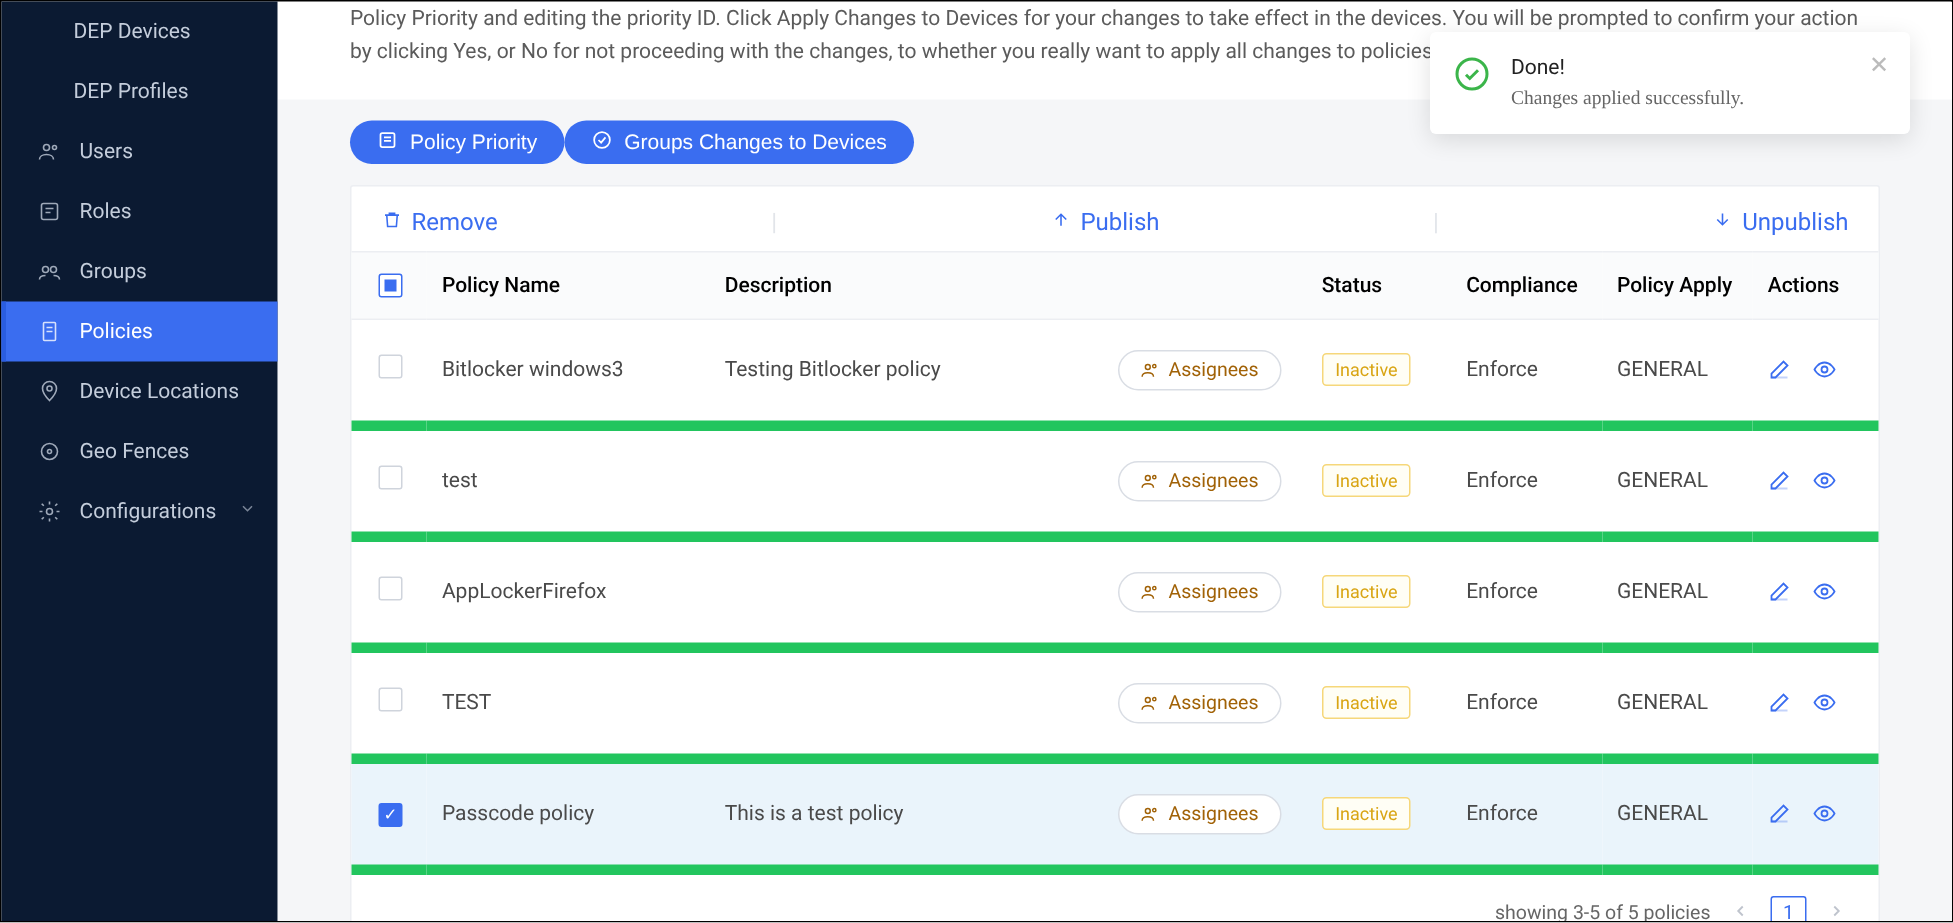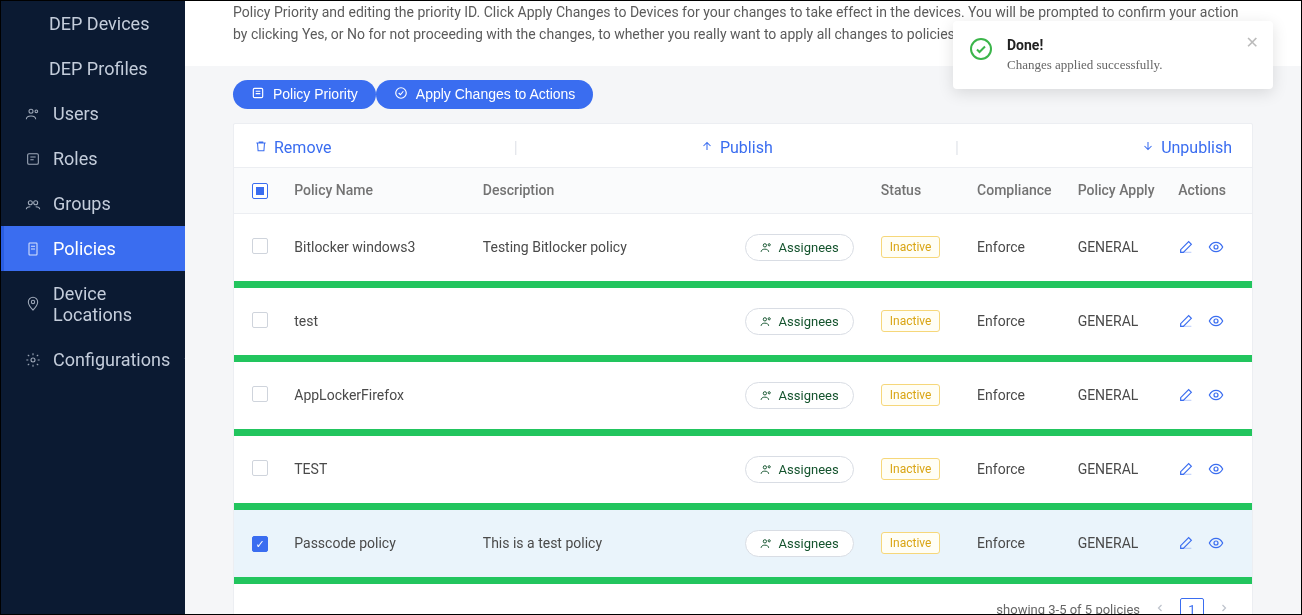--- a/index.html
+++ b/index.html
@@ -31,21 +31,21 @@
     display: flex;
     flex-direction: column;
     padding-top: 0;
     flex-shrink: 0;
   }
   .sidebar-item {
     display: flex;
     align-items: center;
     padding: 12px 14px 12px 24px;
     cursor: pointer;
-    font-size: 18px;
+    font-size: 14px;
     gap: 12px;
     color: #c4cddb;
   }
   .sidebar-item.sub {
     padding-left: 48px;
   }
   .sidebar-item.active {
     background: #3a6df0;
     color: #fff;
     border-left: 3px solid #2a5de0;
@@ -126,21 +126,21 @@
     padding: 0 2px;
   }
   table.policies {
     width: 100%;
     border-collapse: collapse;
   }
   table.policies thead th {
     text-align: left;
     font-weight: 500;
     font-size: 14px;
-    color: #737373;
+    color: #000000;
     padding: 14px 10px;
     background: #fafbfc;
     border-top: 1px solid #eceef2;
     border-bottom: 1px solid #eceef2;
   }
   table.policies thead th:first-child {
     padding-left: 18px;
     width: 48px;
   }
   table.policies tbody td {
@@ -187,21 +187,21 @@
     content: "✓";
     font-size: 11px;
     line-height: 1;
   }
   .assignees-btn {
     border: 1px solid #d9dde4;
     background: #fff;
     border-radius: 16px;
     padding: 5px 14px;
     font-size: 13px;
-    color: #14532d;
+    color: #a16207;
     display: inline-flex;
     align-items: center;
     gap: 6px;
     cursor: pointer;
   }
   .badge-inactive {
     display: inline-block;
     border: 1px solid #f6d77a;
     background: #fffef5;
     color: #d9a514;
@@ -257,21 +257,21 @@
     align-items: flex-start;
     gap: 14px;
     min-width: 320px;
   }
   .toast .success-icon {
     width: 24px;
     height: 24px;
     color: #3bb54a;
   }
   .toast .toast-title {
-    font-weight: 700;
+    font-weight: 400;
     color: #222;
     margin-bottom: 4px;
   }
   .toast .toast-msg {
     color: #666;
     font-size: 13px;
     font-family: Liberation Serif, serif;
   }
   .toast .close {
     position: absolute;
@@ -340,20 +340,29 @@
       <span>Policies</span>
     </div>
     <div class="sidebar-item">
       <span class="icon">
         <svg viewBox="0 0 24 24" width="16" height="16" stroke-width="1.6">
             <path d="M12 21s-7-7-7-12a7 7 0 0 1 14 0c0 5-7 12-7 12z"></path>
             <circle cx="12" cy="9" r="2.5"></circle>
           </svg>
       </span>
       <span>Device Locations</span>
+    </div>
+    <div class="sidebar-item">
+      <span class="icon">
+        <svg viewBox="0 0 24 24" width="16" height="16" stroke-width="1.6">
+            <circle cx="12" cy="12" r="8"></circle>
+            <circle cx="12" cy="12" r="2"></circle>
+          </svg>
+      </span>
+      <span>Geo Fences</span>
     </div>
     <div class="sidebar-item">
       <span class="icon">
         <svg viewBox="0 0 24 24" width="16" height="16" stroke-width="1.6">
             <circle cx="12" cy="12" r="3"></circle>
             <path d="M12 2v3M12 19v3M4.2 4.2l2.1 2.1M17.7 17.7l2.1 2.1M2 12h3M19 12h3M4.2 19.8l2.1-2.1M17.7 6.3l2.1-2.1"></path>
           </svg>
       </span>
       <span>Configurations</span>
       <span class="chev">
@@ -379,21 +388,21 @@
         </span>
         <span>Policy Priority</span>
       </button>
       <button class="btn-pill">
         <span>
           <svg viewBox="0 0 24 24" width="14" height="14" stroke="currentColor" fill="none" stroke-width="2">
               <circle cx="12" cy="12" r="9"></circle>
               <path d="M8 12l3 3 5-6"></path>
             </svg>
         </span>
-        <span>Apply Changes to Actions</span>
+        <span>Groups Changes to Devices</span>
       </button>
     </div>
 
     <div class="card">
 
       <div class="table-actions">
         <span class="link-action">
           <span>
             <svg viewBox="0 0 24 24" width="14" height="14" stroke="currentColor" fill="none" stroke-width="1.8">
                 <path d="M4 7h16M9 7V5h6v2M6 7l1 13h10l1-13"></path>

